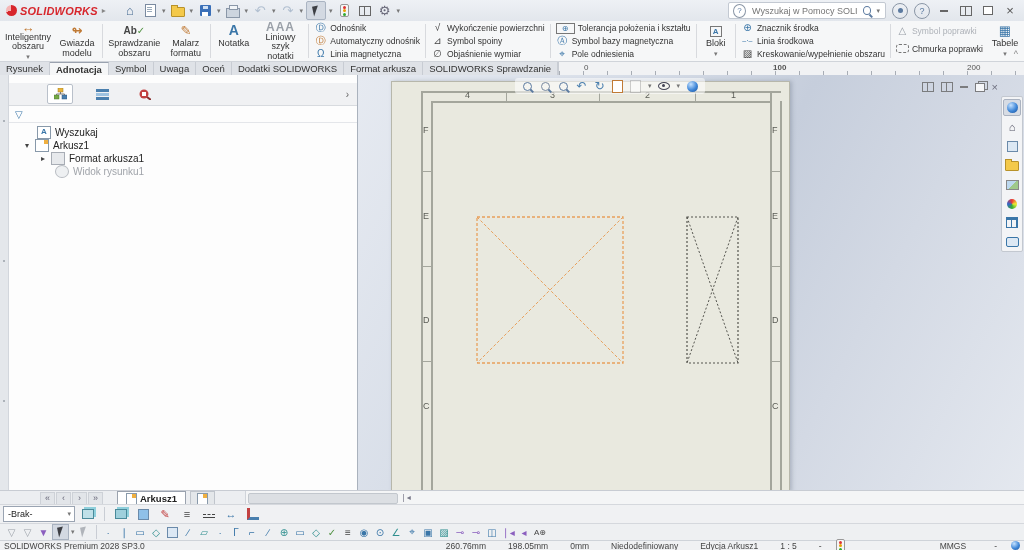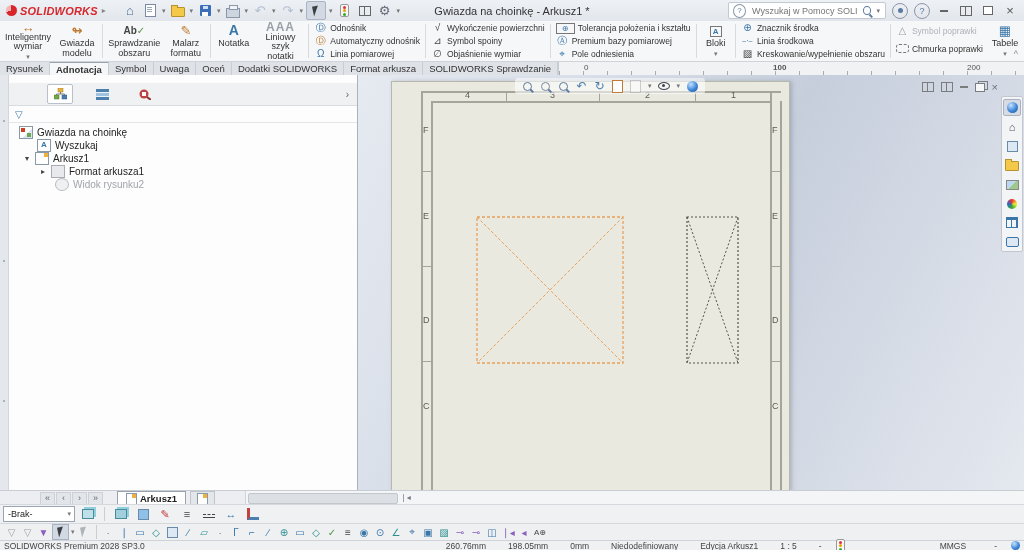--- a/index.html
+++ b/index.html
@@ -183,21 +183,20 @@
         </span>
       </span>
     <span class="qab">
         <span class="i-panes"></span>
       </span>
     <span class="qab">
         <span class="glyph" style="color:#667;">⚙</span>
       </span>
     <span class="dd">▾</span>
   </div>
-  <div id="title-center">Gwiazda na choinkę - Arkusz1 *</div>
   <div class="tb-right">
     <div class="searchbox">
       <span class="circ">?</span>
       <input placeholder="Wyszukaj w Pomocy SOLIDWORKS" style="">
       <span class="mag"></span>
       <span class="dd">▾</span>
     </div>
     <span class="circ" style="width:14px;height:14px;">
         <span style="width:5px;height:5px;border-radius:50%;background:#5b7aa0;"></span>
       </span>
@@ -211,21 +210,21 @@
     <span class="winbtn">
         <span class="i-restore"></span>
       </span>
     <span class="winbtn" style="font-size:13px;">×</span>
   </div>
 </div>
 
 <div id="ribbon" class="abs">
   <div class="rbl" style="width:48px;">
     <span class="ric c-orange">↔</span>
-    <span>Inteligentny wymiar</span>
+    <span>Inteligentny obszaru</span>
     <span class="dd">▾</span>
   </div>
   <div class="rbl" style="width:42px;">
     <span class="ric c-orange">↬</span>
     <span>Gwiazda modelu</span>
   </div>
   <div class="rsep"></div>
   <div class="rbl" style="width:56px;">
     <span class="ric">
         <span class="c-dark" style="font-size:10px;font-weight:bold;">Ab</span>
@@ -252,21 +251,21 @@
     <div class="rbs">
         <span class="ris c-blue">Ⓓ</span>
         <span>Odnośnik</span>
       </div>
     <div class="rbs">
         <span class="ris c-orange">Ⓓ</span>
         <span>Automatyczny odnośnik</span>
       </div>
     <div class="rbs">
         <span class="ris c-blue">Ω</span>
-        <span>Linia pomiarowej</span>
+        <span>Linia magnetyczna</span>
       </div>
   </div>
   <div class="rsep"></div>
   <div class="rcol">
     <div class="rbs">
         <span class="ris c-dark">√</span>
         <span>Wykończenie powierzchni</span>
       </div>
     <div class="rbs">
         <span class="ris c-dark">⊿</span>
@@ -278,21 +277,21 @@
       </div>
   </div>
   <div class="rsep"></div>
   <div class="rcol">
     <div class="rbs">
         <span class="ris boxed">⊕</span>
         <span>Tolerancja położenia i kształtu</span>
       </div>
     <div class="rbs">
         <span class="ris c-blue">Ⓐ</span>
-        <span>Premium bazy pomiarowej</span>
+        <span>Symbol bazy magnetyczna</span>
       </div>
     <div class="rbs">
         <span class="ris c-blue">⌖</span>
         <span>Pole odniesienia</span>
       </div>
   </div>
   <div class="rsep"></div>
   <div class="rbl" style="width:30px;">
     <span class="ric">
         <span class="boxed">A</span>
@@ -382,41 +381,37 @@
             <rect x="4" y="4" width="4" height="4" fill="#fff"></rect>
             <path d="M9 9 L13 12" stroke="#8a2f2f" stroke-width="2"></path>
           </svg>
       </span>
       <span class="pcollapse">›</span>
     </div>
     <div id="filterrow">
       <span class="funnel">▽</span>
     </div>
     <div id="tree">
-      <div class="trow" style="padding-left:10px;">
-        <span class="ti ti-doc3"></span>
-        <span>Gwiazda na choinkę</span>
-      </div>
       <div class="trow" style="padding-left:28px;">
         <span class="ti ti-ann">A</span>
         <span>Wyszukaj</span>
       </div>
       <div class="trow" style="padding-left:14px;">
         <span class="arrow">▾</span>
         <span class="ti ti-sheet"></span>
         <span>Arkusz1</span>
       </div>
       <div class="trow" style="padding-left:30px;">
         <span class="arrow">▸</span>
         <span class="ti ti-gray"></span>
         <span>Format arkusza1</span>
       </div>
       <div class="trow dis" style="padding-left:46px;">
         <span class="ti ti-view"></span>
-        <span>Widok rysunku2</span>
+        <span>Widok rysunku1</span>
       </div>
     </div>
   </div>
 
   <div id="graphics" class="abs">
 
     <div id="sheet">
 
       <div class="bl" style="left:29px;top:9px;width:1.5px;bottom:0;"></div>
       <div class="bl" style="left:39px;top:19px;width:1.5px;bottom:0;"></div>

